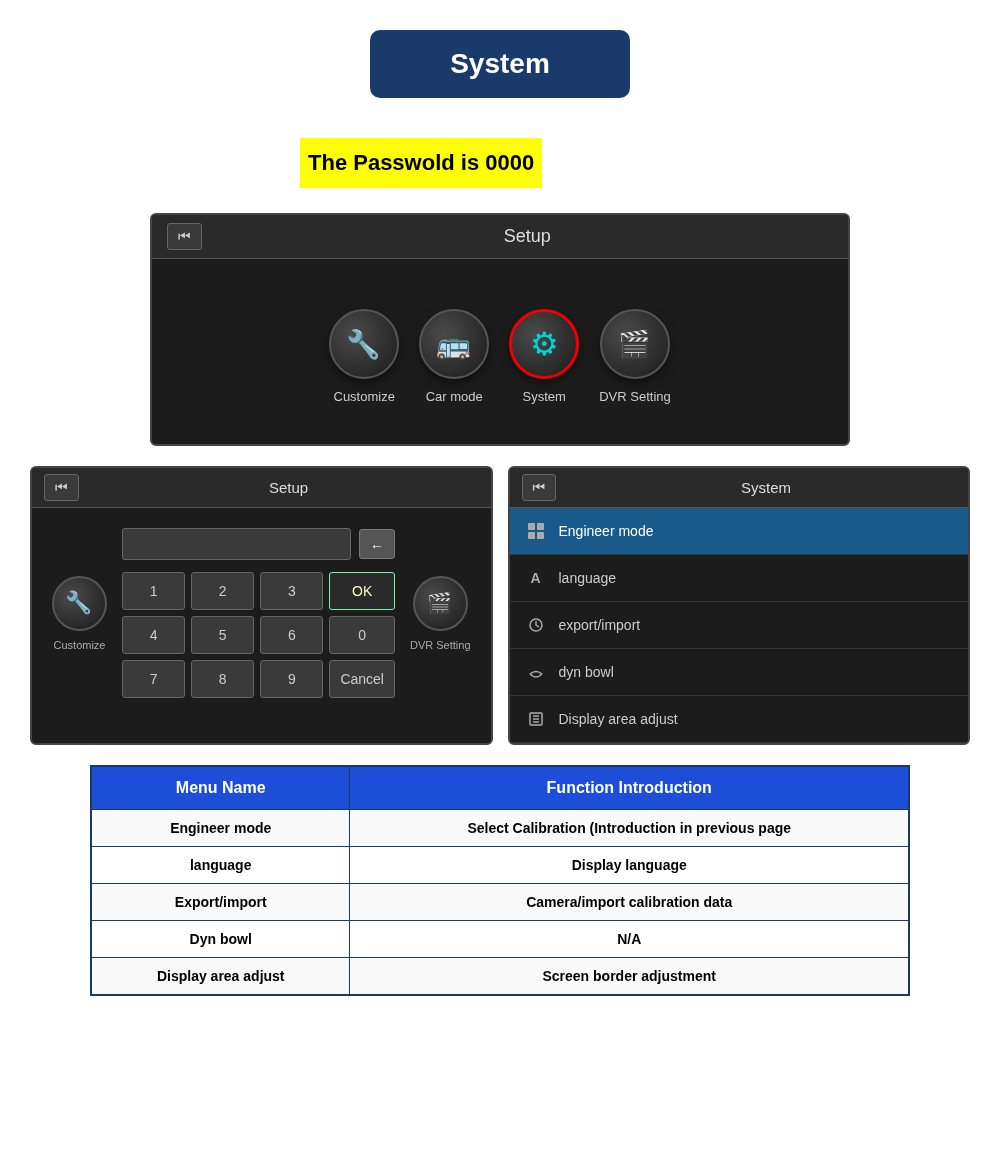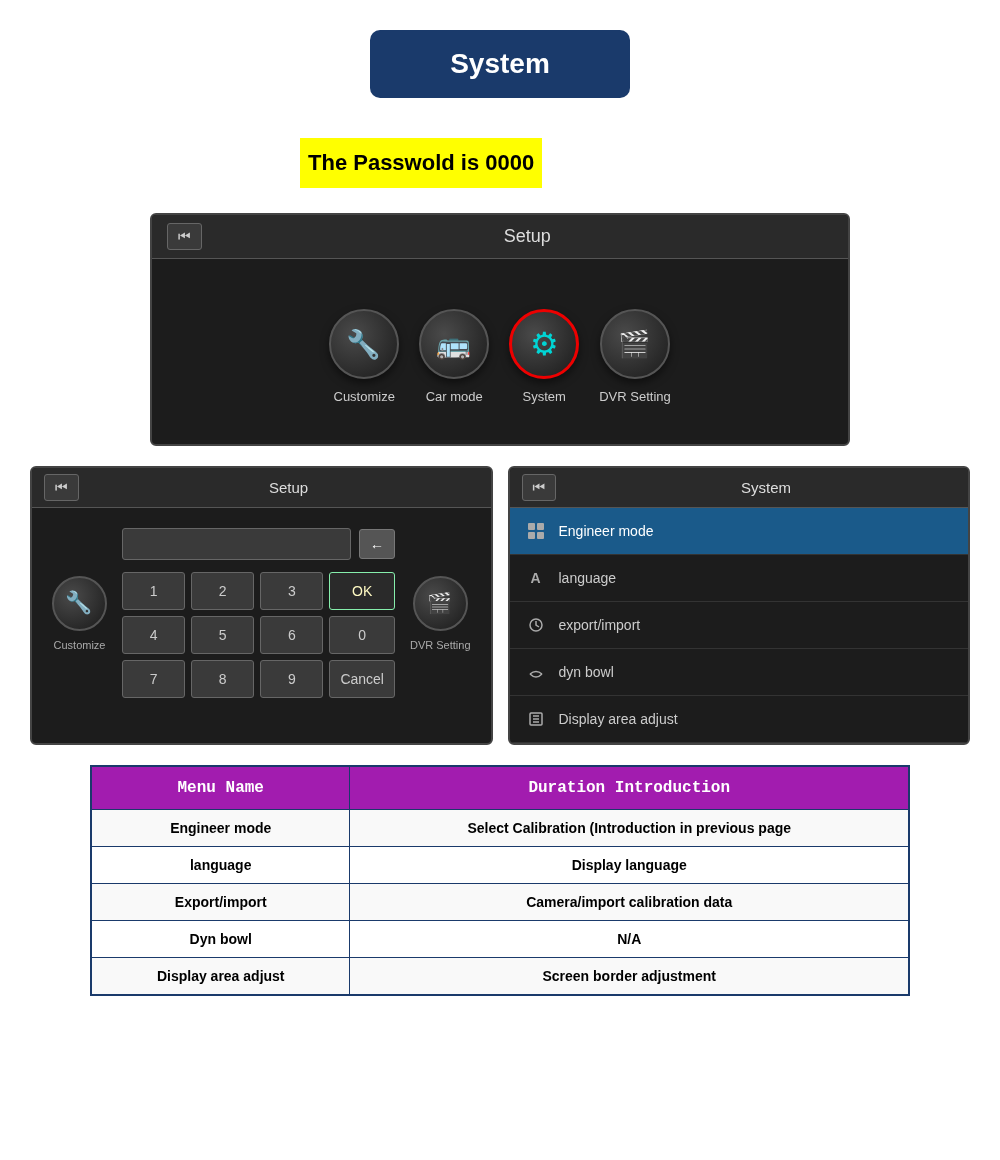--- a/index.html
+++ b/index.html
@@ -289,28 +289,27 @@
     }
 
     
     .info-table {
       margin: 20px auto;
       width: 820px;
       border-collapse: collapse;
       border: 2px solid #1a3a6b;
     }
     .info-table th {
-      background: #a21caf;
+      background: #1d4ed8;
       color: #ffffff;
       font-size: 16px;
       font-weight: bold;
       padding: 12px 20px;
       text-align: center;
       border: 1px solid #1a3a6b;
-      font-family: Liberation Mono, monospace;
     }
     .info-table td {
       padding: 10px 20px;
       text-align: center;
       border: 1px solid #1a3a6b;
       font-size: 14px;
       font-weight: bold;
       color: #000;
     }
     .info-table tr:nth-child(odd) td {
@@ -483,21 +482,21 @@
       </li>
     </ul>
   </div>
 
 </div>
 
 <table class="info-table">
   <thead>
     <tr>
       <th>Menu Name</th>
-      <th>Duration Introduction</th>
+      <th>Function Introduction</th>
     </tr>
   </thead>
   <tbody id="table-body">
   <tr>
         <td>Engineer mode</td>
         <td>Select Calibration (Introduction in previous page</td>
       </tr>
       <tr>
         <td>language</td>
         <td>Display language</td>

